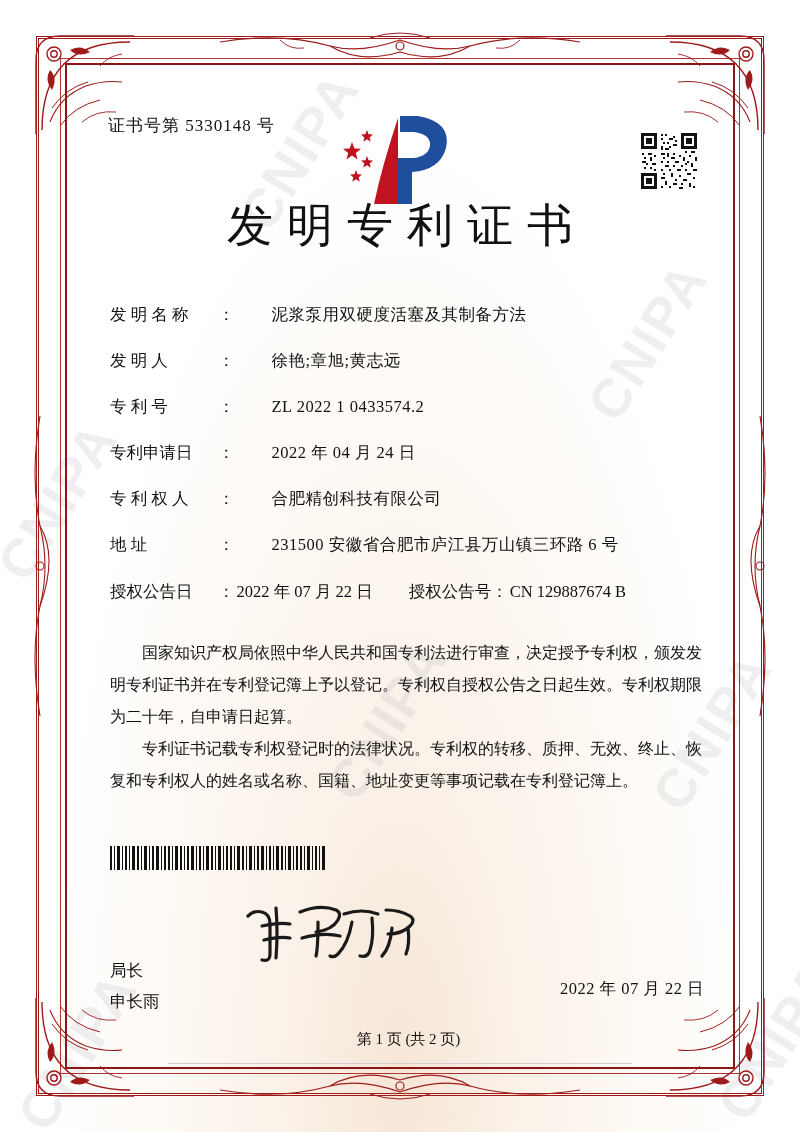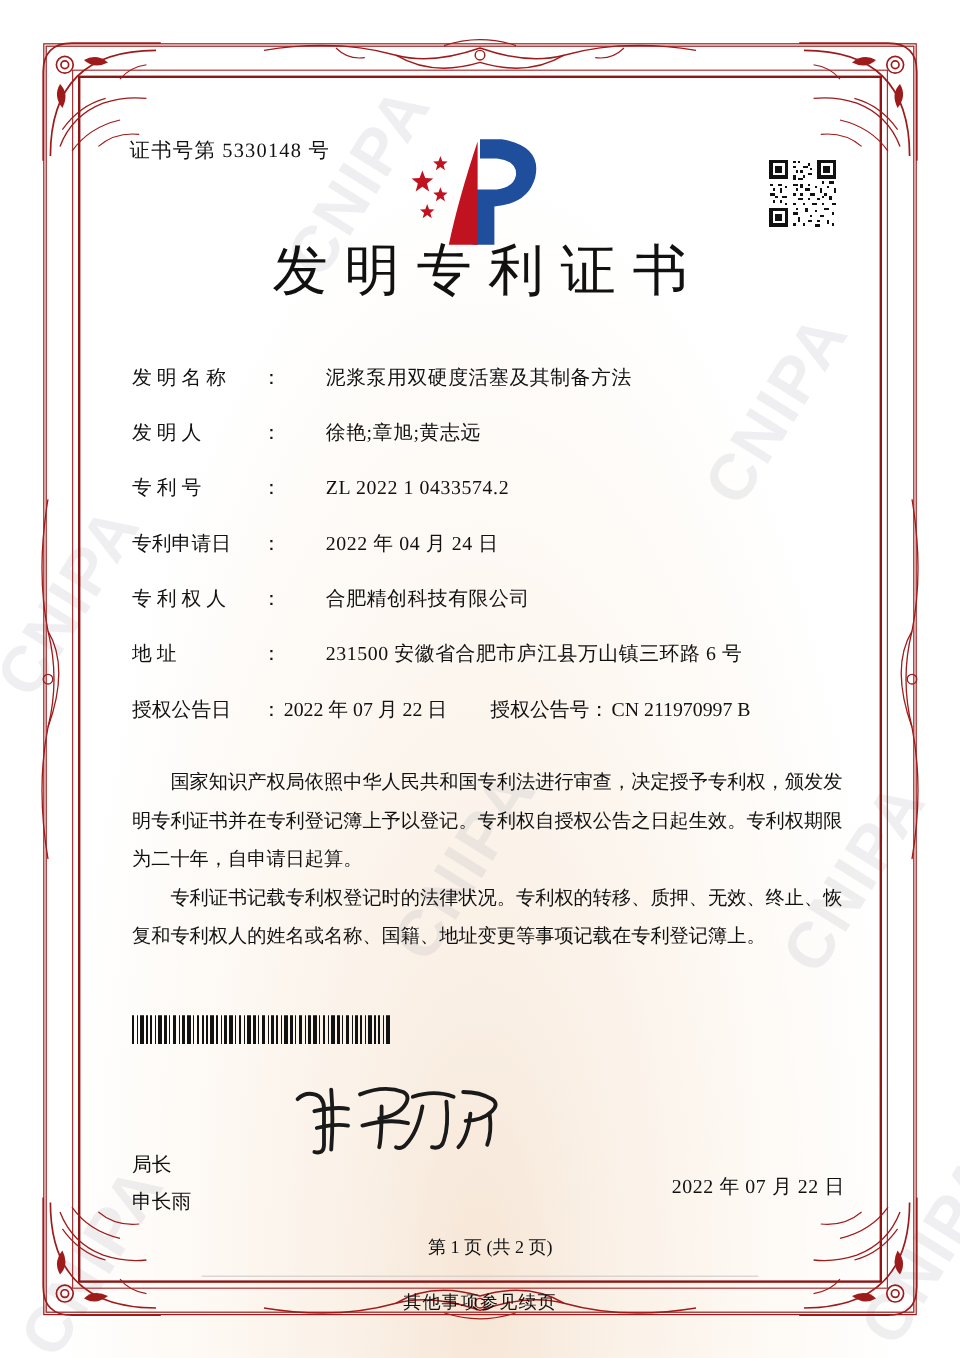--- a/index.html
+++ b/index.html
@@ -436,21 +436,21 @@
         <span class="f-value">231500 安徽省合肥市庐江县万山镇三环路 6 号</span>
       </div>
 
       <div class="field">
         <span class="f-label nospace">授权公告日</span>
         <span class="f-colon">：</span>
         <span>2022 年 07 月 22 日</span>
         <span class="split-right">
           <span class="f-label2">授权公告号</span>
           <span class="f-colon">：</span>
-          <span>CN 211970997 B</span>
+          <span>CN 129887674 B</span>
         </span>
       </div>
 
     </div>
 
     <div class="paras">
       <p>国家知识产权局依照中华人民共和国专利法进行审查，决定授予专利权，颁发发明专利证书并在专利登记簿上予以登记。专利权自授权公告之日起生效。专利权期限为二十年，自申请日起算。</p>
       <p>专利证书记载专利权登记时的法律状况。专利权的转移、质押、无效、终止、恢复和专利权人的姓名或名称、国籍、地址变更等事项记载在专利登记簿上。</p>
     </div>
   </div>
@@ -541,15 +541,14 @@
         <path d="M152 30 q-2 20 -10 28"></path>
         <path d="M168 30 q2 16 -2 26"></path>
       </g>
     </svg>
   </div>
 
   <div class="date-right">2022 年 07 月 22 日</div>
 
   <div class="page-no">第 1 页 (共 2 页)</div>
   <div class="footsep"></div>
-  <div class="footnote">其他事项参见续页</div>
 
 </div>
 
 </body></html>

